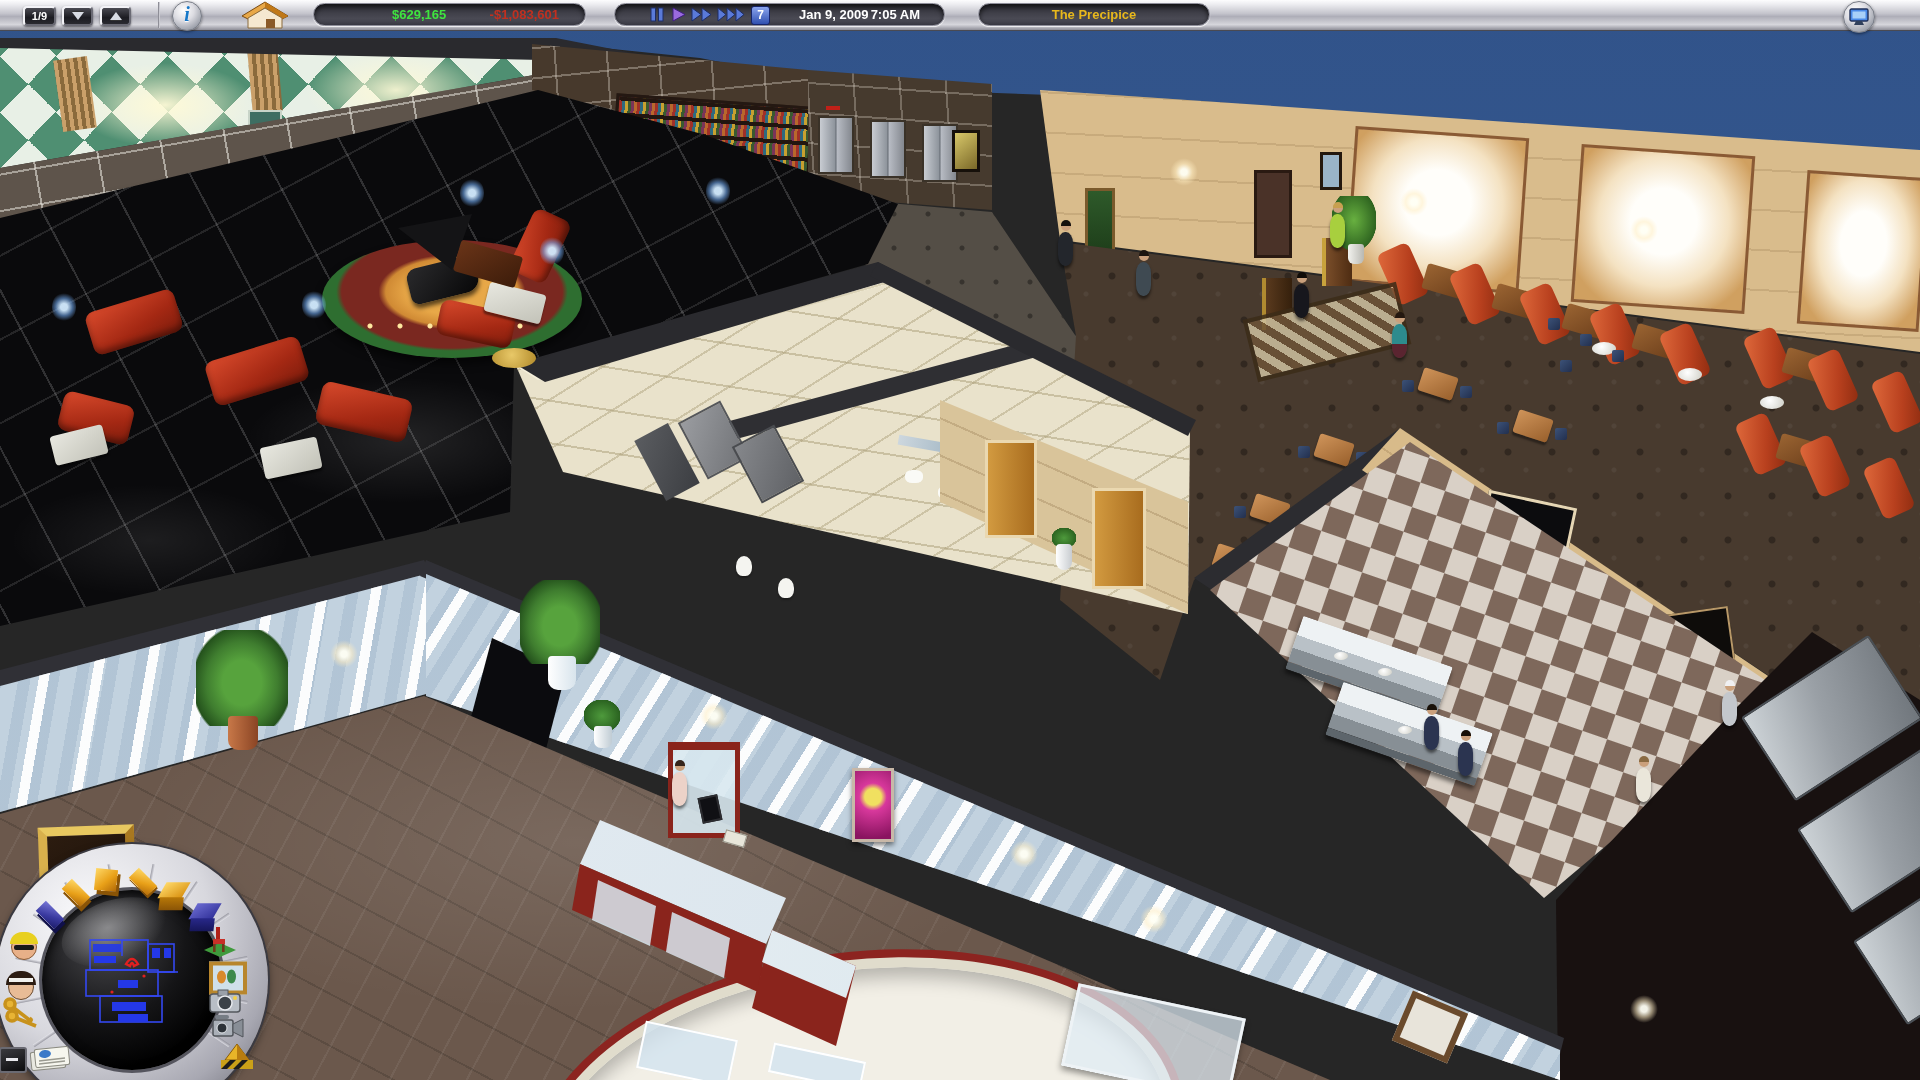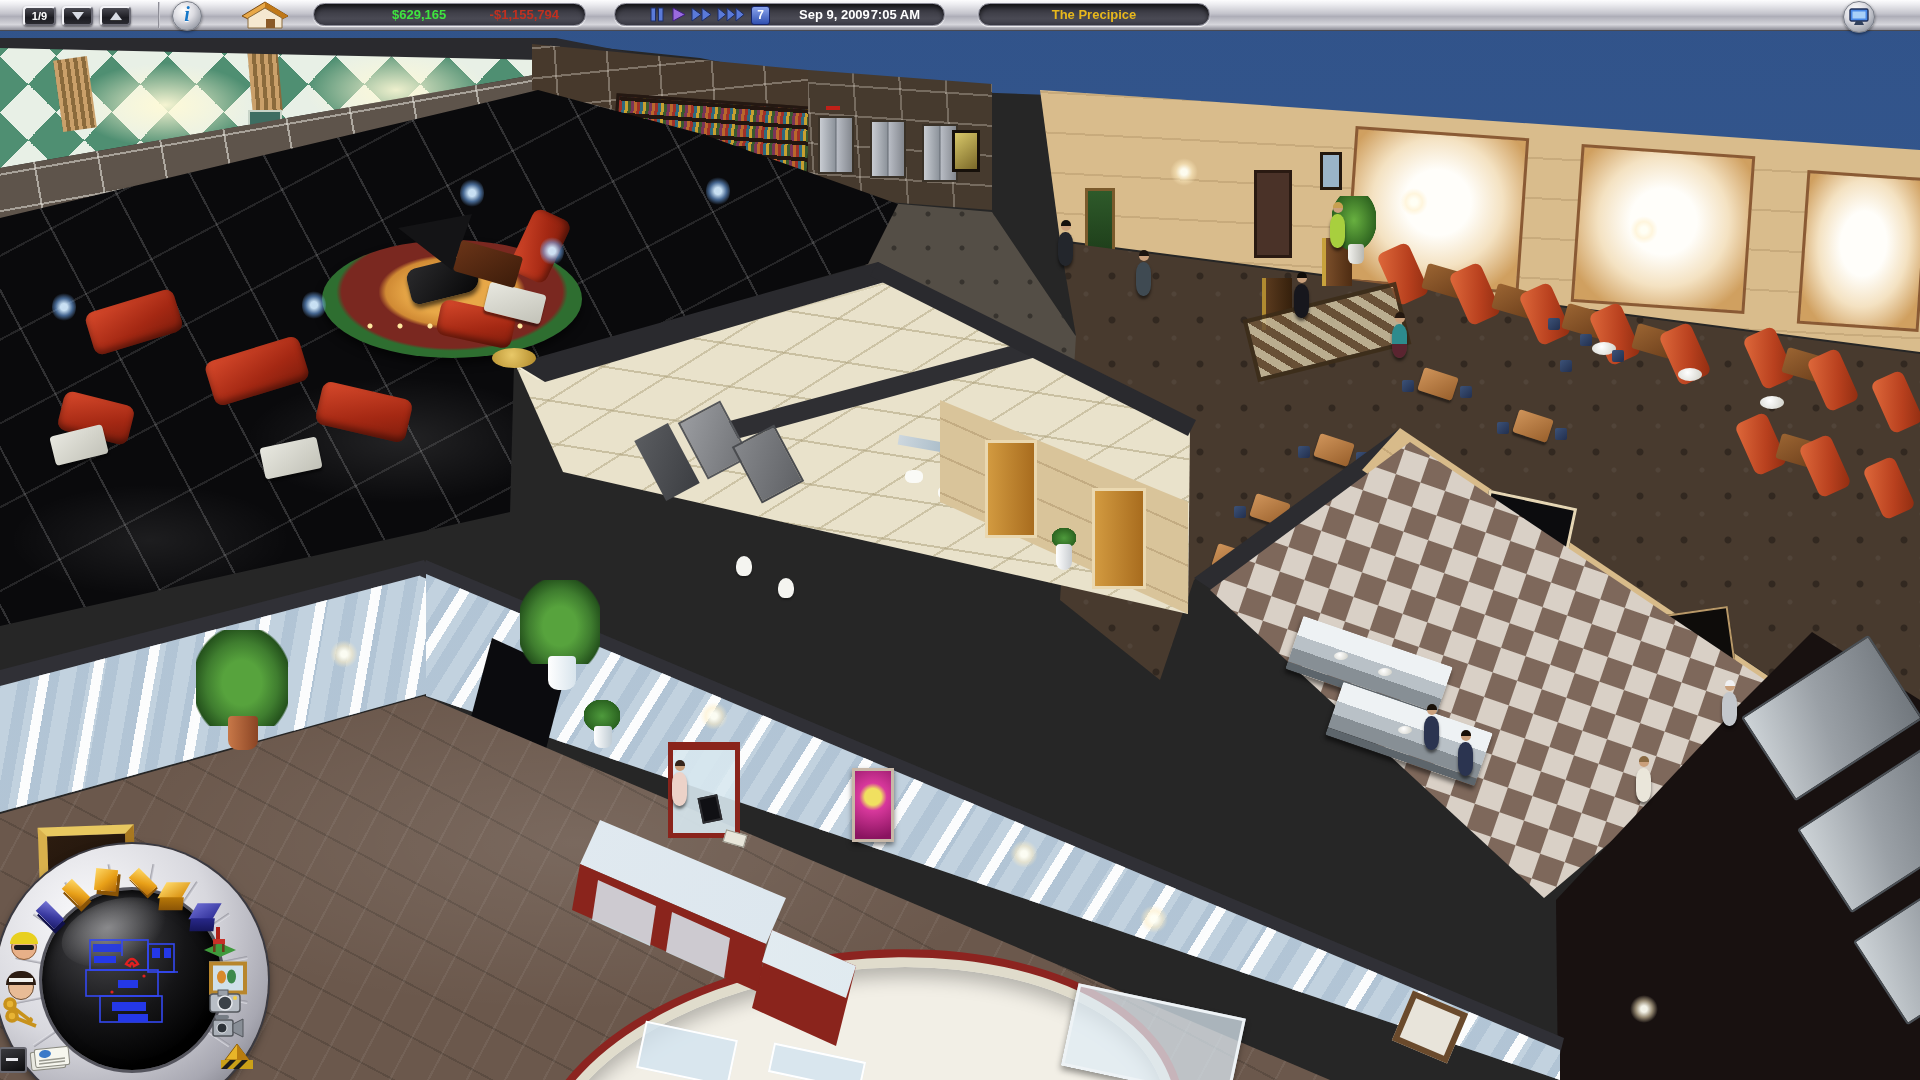--- a/index.html
+++ b/index.html
@@ -410,41 +410,41 @@
       <span style="position:absolute;left:0;top:1px;width:100%;text-align:center;font-family:'Liberation Serif',serif;font-style:italic;font-weight:bold;font-size:20px;color:#1878c8;text-shadow:0 1px 1px #fff;">i</span>
     </div>
     <svg style="position:absolute;left:241px;top:1px;cursor:pointer;" width="48" height="28" viewBox="0 0 48 28">
       <polygon points="24,1 47,15 41,18 24,7 7,18 1,15" fill="#e8a848" stroke="#7a4a10" stroke-width="1"></polygon>
       <polygon points="24,1 47,15 41,18 24,7" fill="#c07818"></polygon>
       <polygon points="7,17 24,7 41,17 41,27 7,27" fill="#f5e8d0" stroke="#8a6a3c" stroke-width="1"></polygon>
       <rect x="25" y="18" width="9" height="9" fill="#8a5a28"></rect>
     </svg>
     <div class="pill" style="left:313px;width:273px;">
       <span class="ptxt" style="left:62px;color:#3fe43f;margin-left:16px;">$629,165</span>
-      <span class="ptxt" style="right:26px;color:#c03020;">-$1,155,794</span>
+      <span class="ptxt" style="right:26px;color:#c03020;">-$1,083,601</span>
     </div>
     <div class="pill" style="left:614px;width:331px;">
       <svg style="position:absolute;left:34px;top:3px;cursor:pointer;" width="16" height="15" viewBox="0 0 16 15">
         <rect x="2" y="1" width="4.5" height="13" fill="#5a7ad8" stroke="#1c2c66" stroke-width="1"></rect>
         <rect x="9.5" y="1" width="4.5" height="13" fill="#5a7ad8" stroke="#1c2c66" stroke-width="1"></rect>
       </svg>
       <svg style="position:absolute;left:56px;top:3px;cursor:pointer;" width="15" height="15" viewBox="0 0 15 15">
         <polygon points="2,1 14,7.5 2,14" fill="#9a6ae0" stroke="#3c1c80" stroke-width="1"></polygon>
       </svg>
       <svg style="position:absolute;left:76px;top:3px;cursor:pointer;" width="22" height="15" viewBox="0 0 22 15">
         <polygon points="1,1 10,7.5 1,14" fill="#5a7ad8" stroke="#1c2c66"></polygon>
         <polygon points="11,1 20,7.5 11,14" fill="#5a7ad8" stroke="#1c2c66"></polygon>
       </svg>
       <svg style="position:absolute;left:102px;top:3px;cursor:pointer;" width="30" height="15" viewBox="0 0 30 15">
         <polygon points="1,1 9,7.5 1,14" fill="#5a7ad8" stroke="#1c2c66"></polygon>
         <polygon points="10,1 18,7.5 10,14" fill="#5a7ad8" stroke="#1c2c66"></polygon>
         <polygon points="19,1 27,7.5 19,14" fill="#5a7ad8" stroke="#1c2c66"></polygon>
       </svg>
       <div style="position:absolute;left:136px;top:2px;width:17px;height:17px;border-radius:3px;cursor:pointer;background:linear-gradient(180deg,#8aa4ee,#3050b0);border:1px solid #16246a;color:#fff;font-size:12px;font-weight:bold;text-align:center;line-height:17px;">7</div>
-      <span class="ptxt" style="left:184px;color:#fff;">Sep 9, 2009</span>
+      <span class="ptxt" style="left:184px;color:#fff;">Jan 9, 2009</span>
       <span class="ptxt" style="right:24px;color:#fff;">7:05 AM</span>
     </div>
     <div class="pill" style="left:978px;width:232px;">
       <span class="ptxt" style="left:0;width:100%;text-align:center;color:#e8b81c;">The Precipice</span>
     </div>
     <div class="circbtn" style="left:1843px;top:1px;width:30px;height:30px;">
       <svg style="position:absolute;left:5px;top:6px;" width="20" height="18" viewBox="0 0 20 18">
         <rect x="1" y="1" width="18" height="12" rx="1.5" fill="#4a8ae8" stroke="#203058" stroke-width="1.4"></rect>
         <rect x="3.5" y="3.5" width="13" height="7" fill="#a8d0f8"></rect>
         <polygon points="7,13 13,13 15,17 5,17" fill="#30405c"></polygon>

